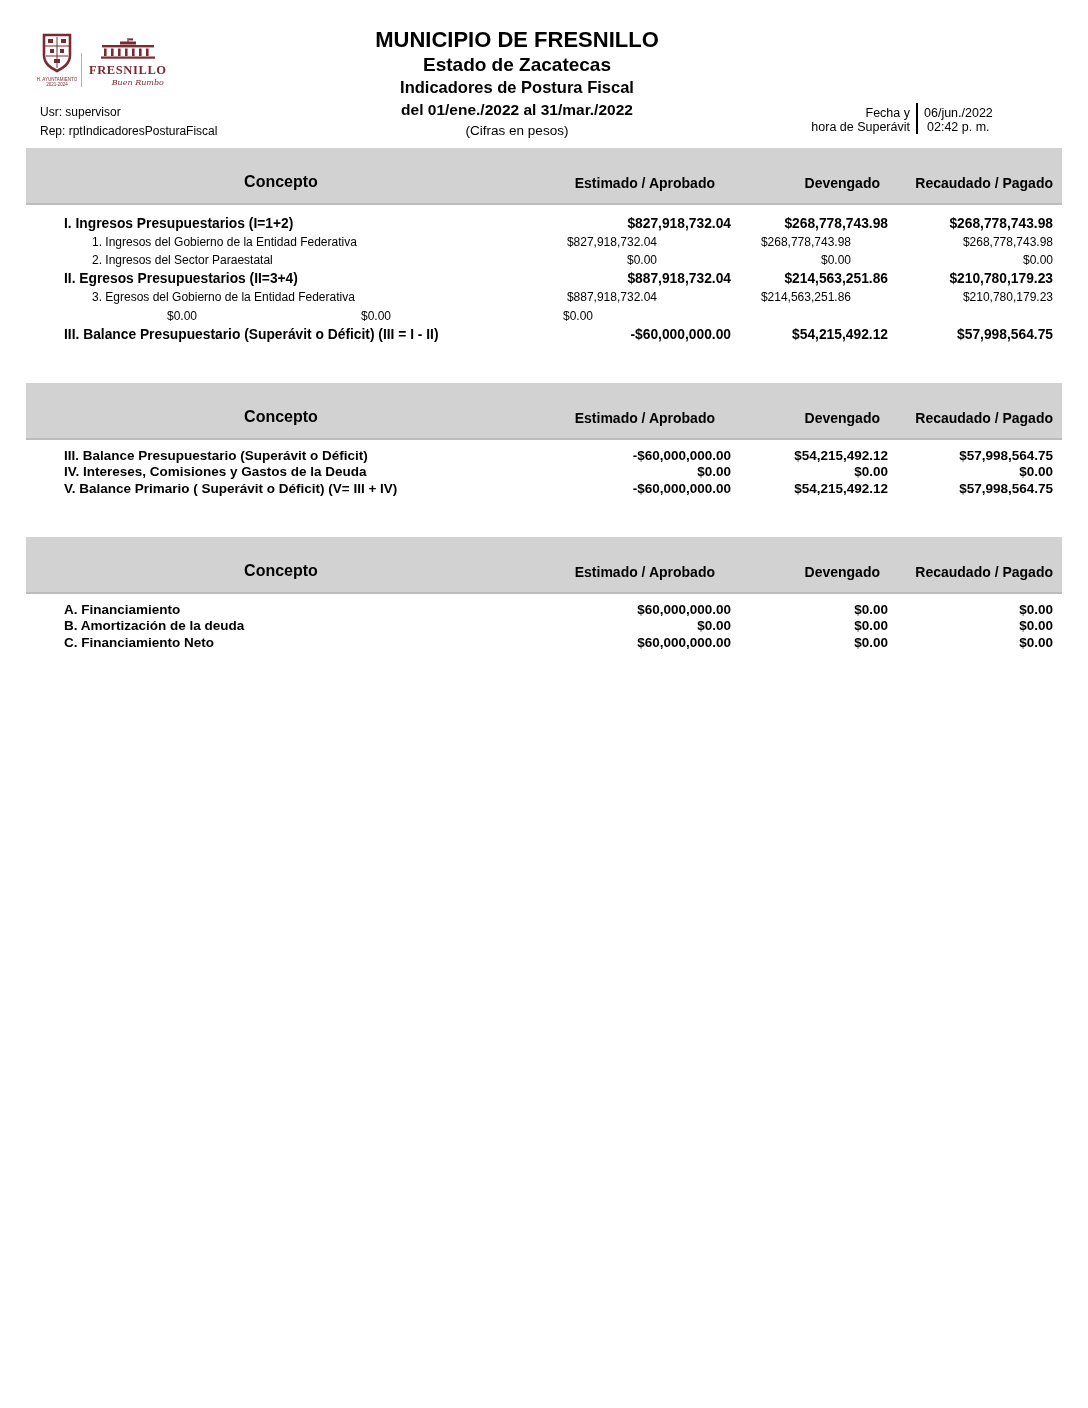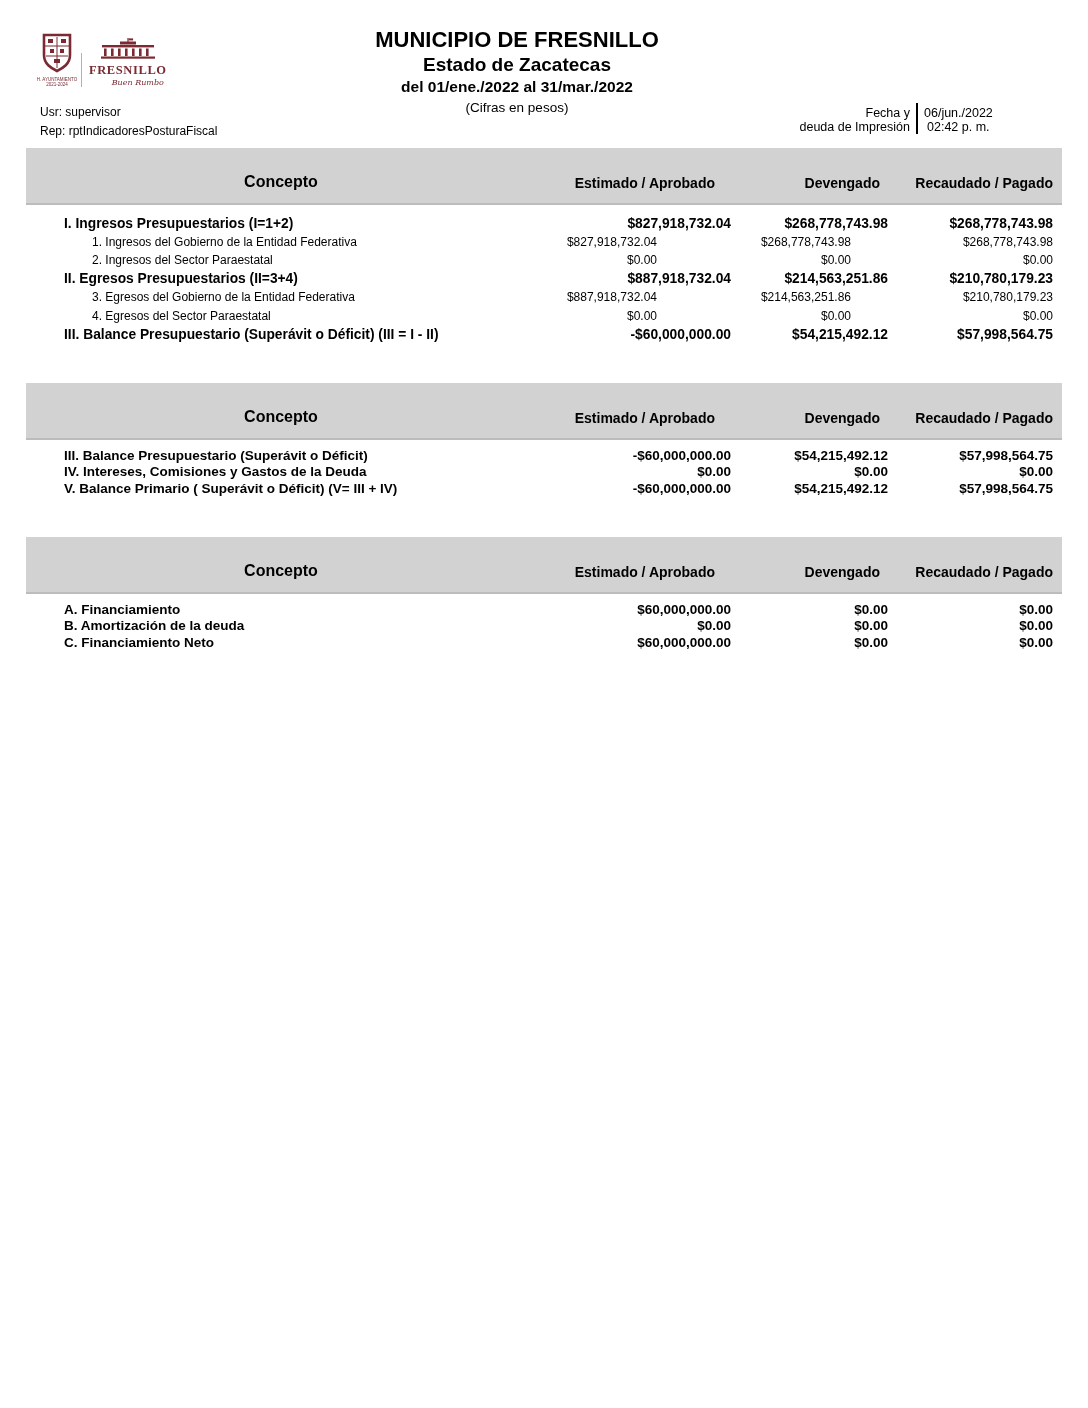--- a/index.html
+++ b/index.html
@@ -107,33 +107,34 @@
         </svg>
       </span>
       <div class="wordmark-name">FRESNILLO</div>
       <div class="wordmark-tagline">Buen Rumbo</div>
     </div>
   </div>
 
   <div class="titles">
     <div class="title-1">MUNICIPIO DE FRESNILLO</div>
     <div class="title-2">Estado de Zacatecas</div>
+    <div class="title-3">Indicadores de Postura Fiscal</div>
     <div class="title-4">del 01/ene./2022 al 31/mar./2022</div>
     <div class="title-5">(Cifras en pesos)</div>
   </div>
 
   <div class="meta-left">
     <div class="usr">Usr: supervisor</div>
     <div class="rep">Rep: rptIndicadoresPosturaFiscal</div>
   </div>
 
   <div class="print-block">
     <div class="print-labels">
       <div>Fecha y</div>
-      <div>deuda de Impresión</div>
+      <div>hora de Superávit</div>
     </div>
     <div class="print-rule"></div>
     <div class="print-values">
       <div class="date">06/jun./2022</div>
       <div class="time">02:42 p. m.</div>
     </div>
   </div>
 
   <section class="ftable" id="t0">
     <div class="thead">
@@ -167,21 +168,20 @@
           <div class="tval v2">$214,563,251.86</div>
           <div class="tval v3">$210,780,179.23</div>
         </div>
         <div class="trow lvl-sub">
           <div class="tlabel">3. Egresos del Gobierno de la Entidad Federativa</div>
           <div class="tval v1">$887,918,732.04</div>
           <div class="tval v2">$214,563,251.86</div>
           <div class="tval v3">$210,780,179.23</div>
         </div>
         <div class="trow lvl-sub">
-          <div class="tlabel">4. Egresos del Sector Paraestatal</div>
           <div class="tval v1">$0.00</div>
           <div class="tval v2">$0.00</div>
           <div class="tval v3">$0.00</div>
         </div>
         <div class="trow lvl-main">
           <div class="tlabel">III. Balance Presupuestario (Superávit o Déficit) (III = I - II)</div>
           <div class="tval v1">-$60,000,000.00</div>
           <div class="tval v2">$54,215,492.12</div>
           <div class="tval v3">$57,998,564.75</div>
         </div>

